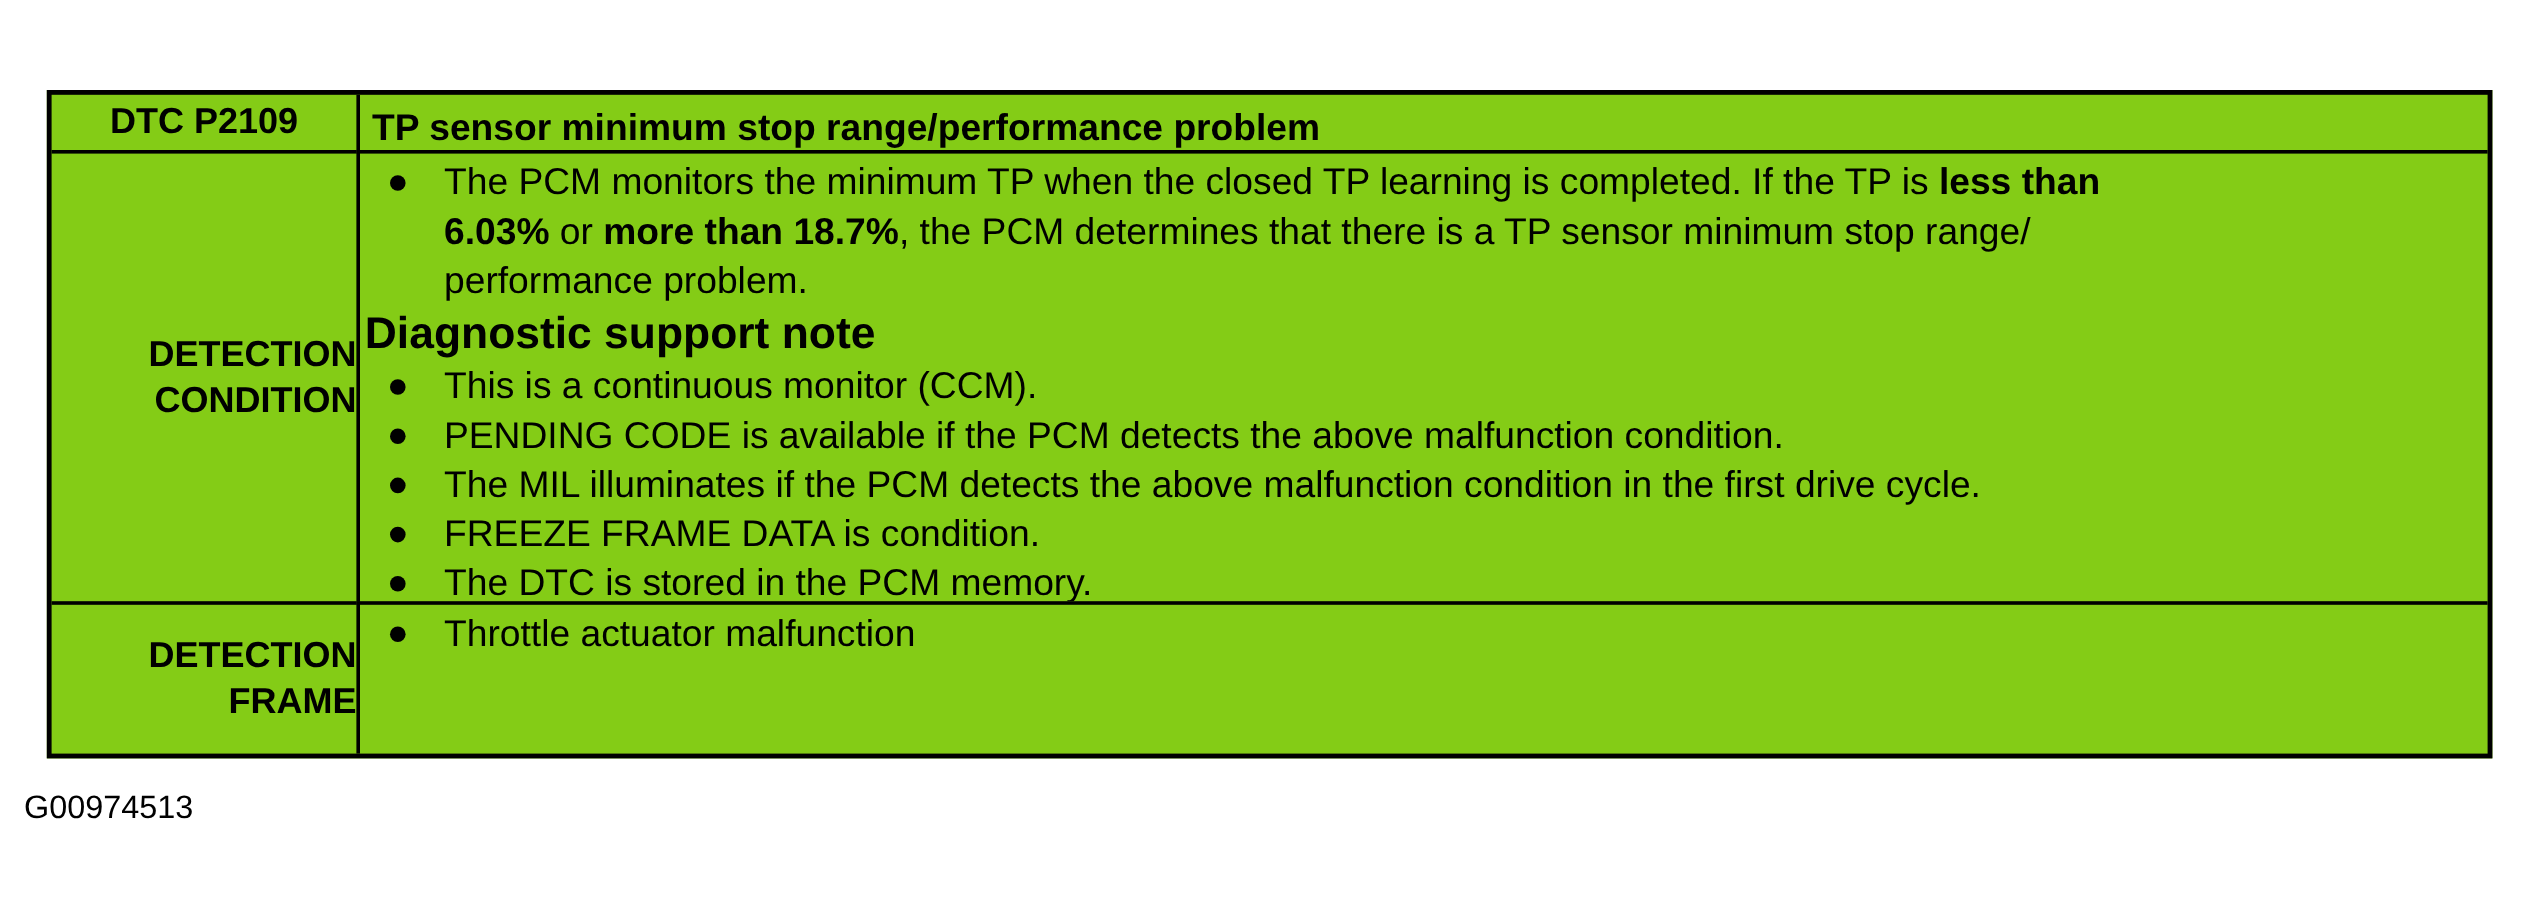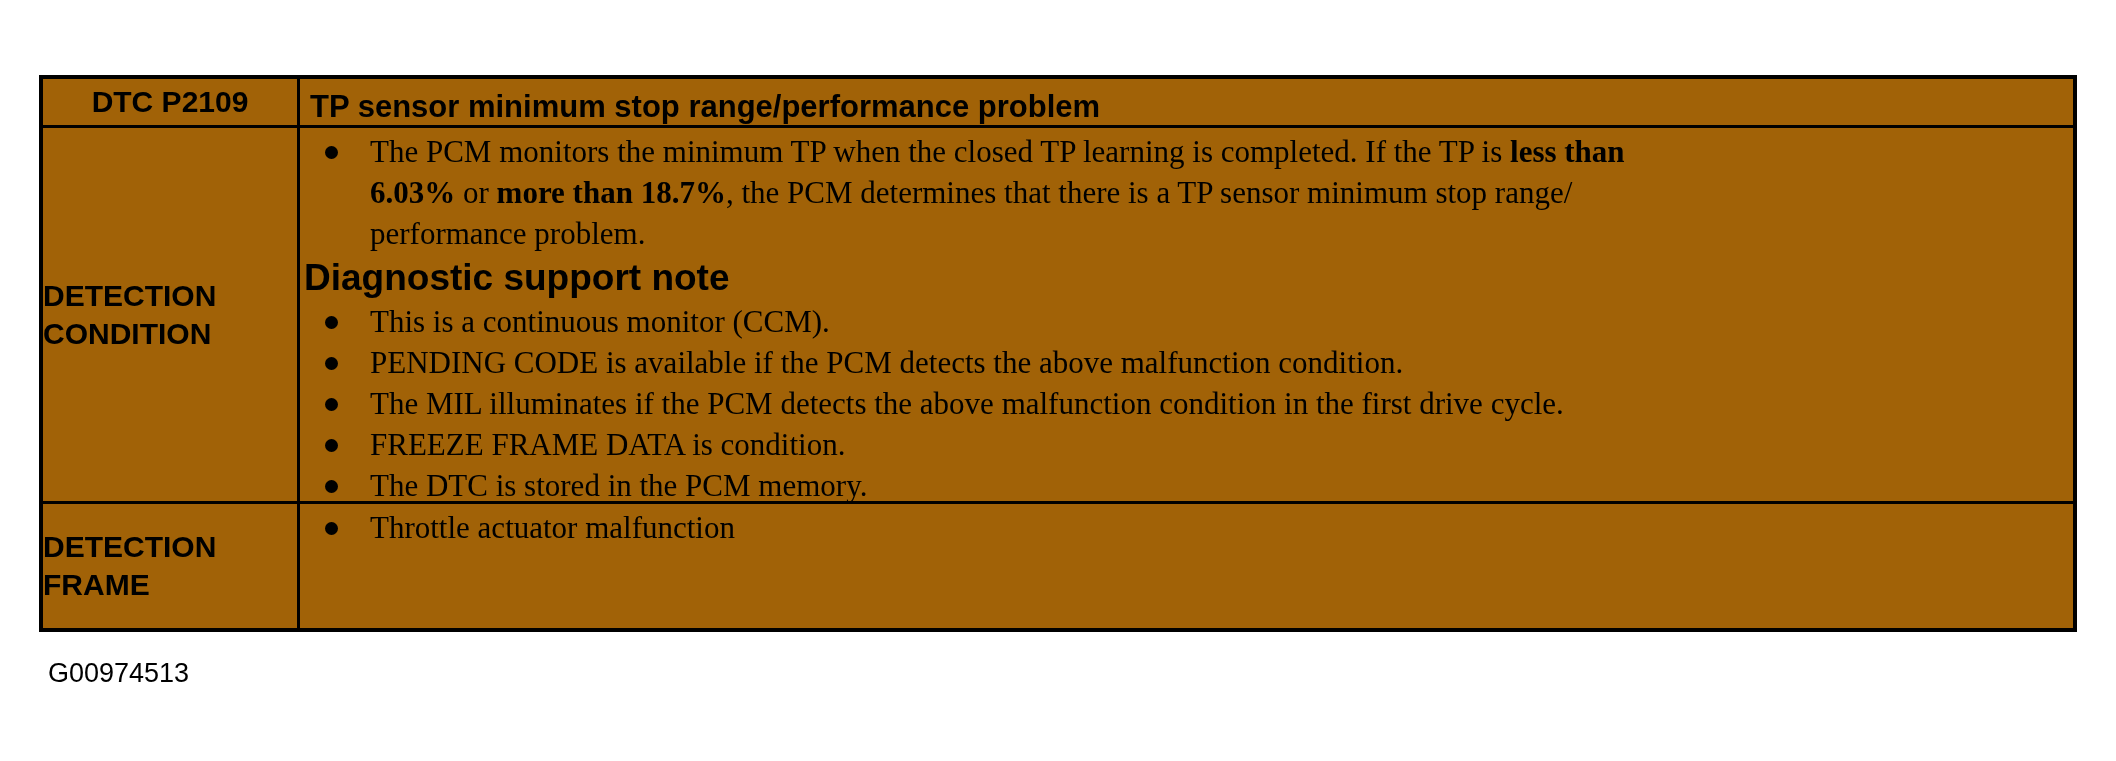--- a/index.html
+++ b/index.html
@@ -17,33 +17,33 @@
   }
   .dtc-table {
     position: absolute;
     left: 39px;
     top: 75px;
     width: 2030px;
     border: 4px solid #000;
     display: grid;
     grid-template-columns: 254px 1fr;
     grid-template-rows: 46px 376px 127px;
-    background: #a16207;
+    background: #84cc16;
   }
   .cell {
     box-sizing: border-box;
     overflow: hidden;
   }
   .col2 { border-left: 3px solid #000; }
   .rown { border-top: 3px solid #000; }
   .label-cell {
     display: flex;
     flex-direction: column;
     justify-content: center;
-    align-items: flex-start;
+    align-items: flex-end;
     text-align: center;
     font-weight: bold;
     font-size: 30px;
     line-height: 38px;
   }
   .header-label {
     font-weight: bold;
     font-size: 30px;
     display: flex;
     align-items: center;
@@ -63,42 +63,41 @@
   ul.bullets {
     margin: 0;
     padding: 0;
     list-style: none;
   }
   ul.bullets > li {
     position: relative;
     padding-left: 70px;
     padding-right: 72px;
     line-height: 41px;
-    font-family: Liberation Serif, serif;
   }
   ul.bullets > li::before {
     content: "";
     position: absolute;
     left: 25px;
     top: 15px;
     width: 13px;
     height: 13px;
     border-radius: 50%;
     background: #000;
   }
   .note-heading {
     font-weight: bold;
     font-size: 37px;
     line-height: 47px;
     padding-left: 4px;
   }
   b { font-weight: bold; }
   .figure-id {
     position: absolute;
-    left: 48px;
+    left: 20px;
     top: 658px;
     font-size: 27px;
     line-height: 30px;
   }
 </style>
 </head>
 <body>
 
 <div class="dtc-table">
 

